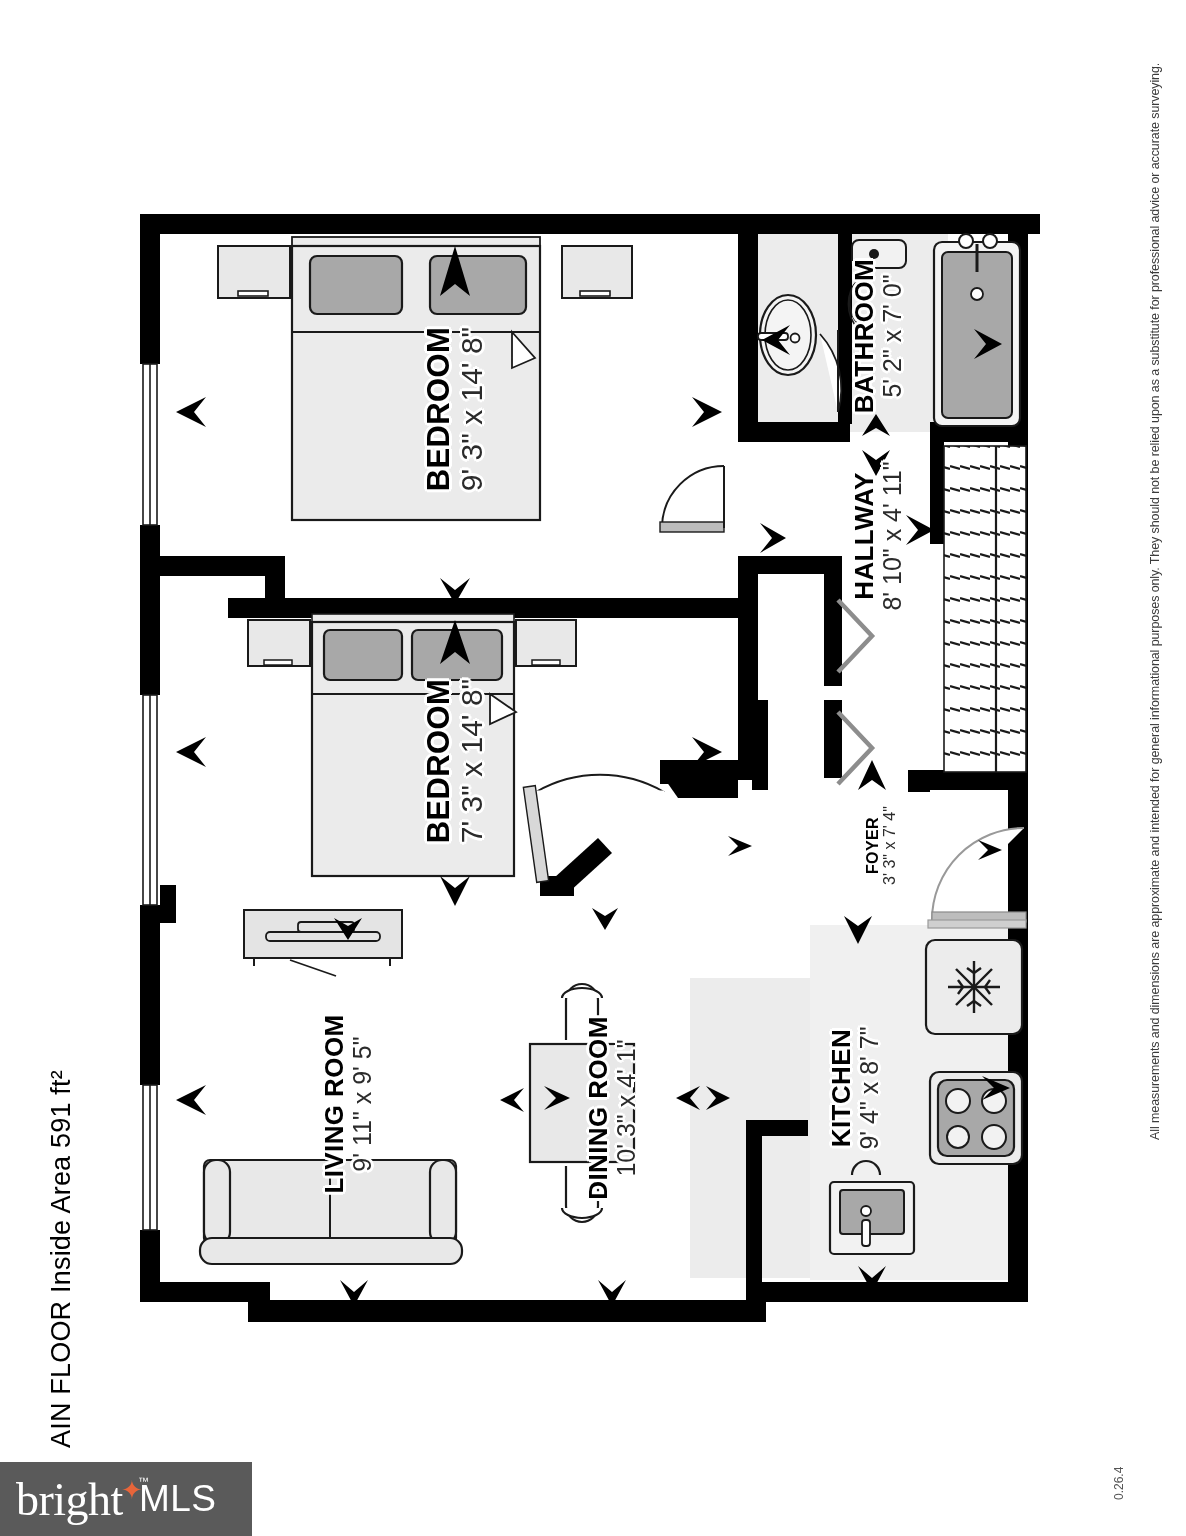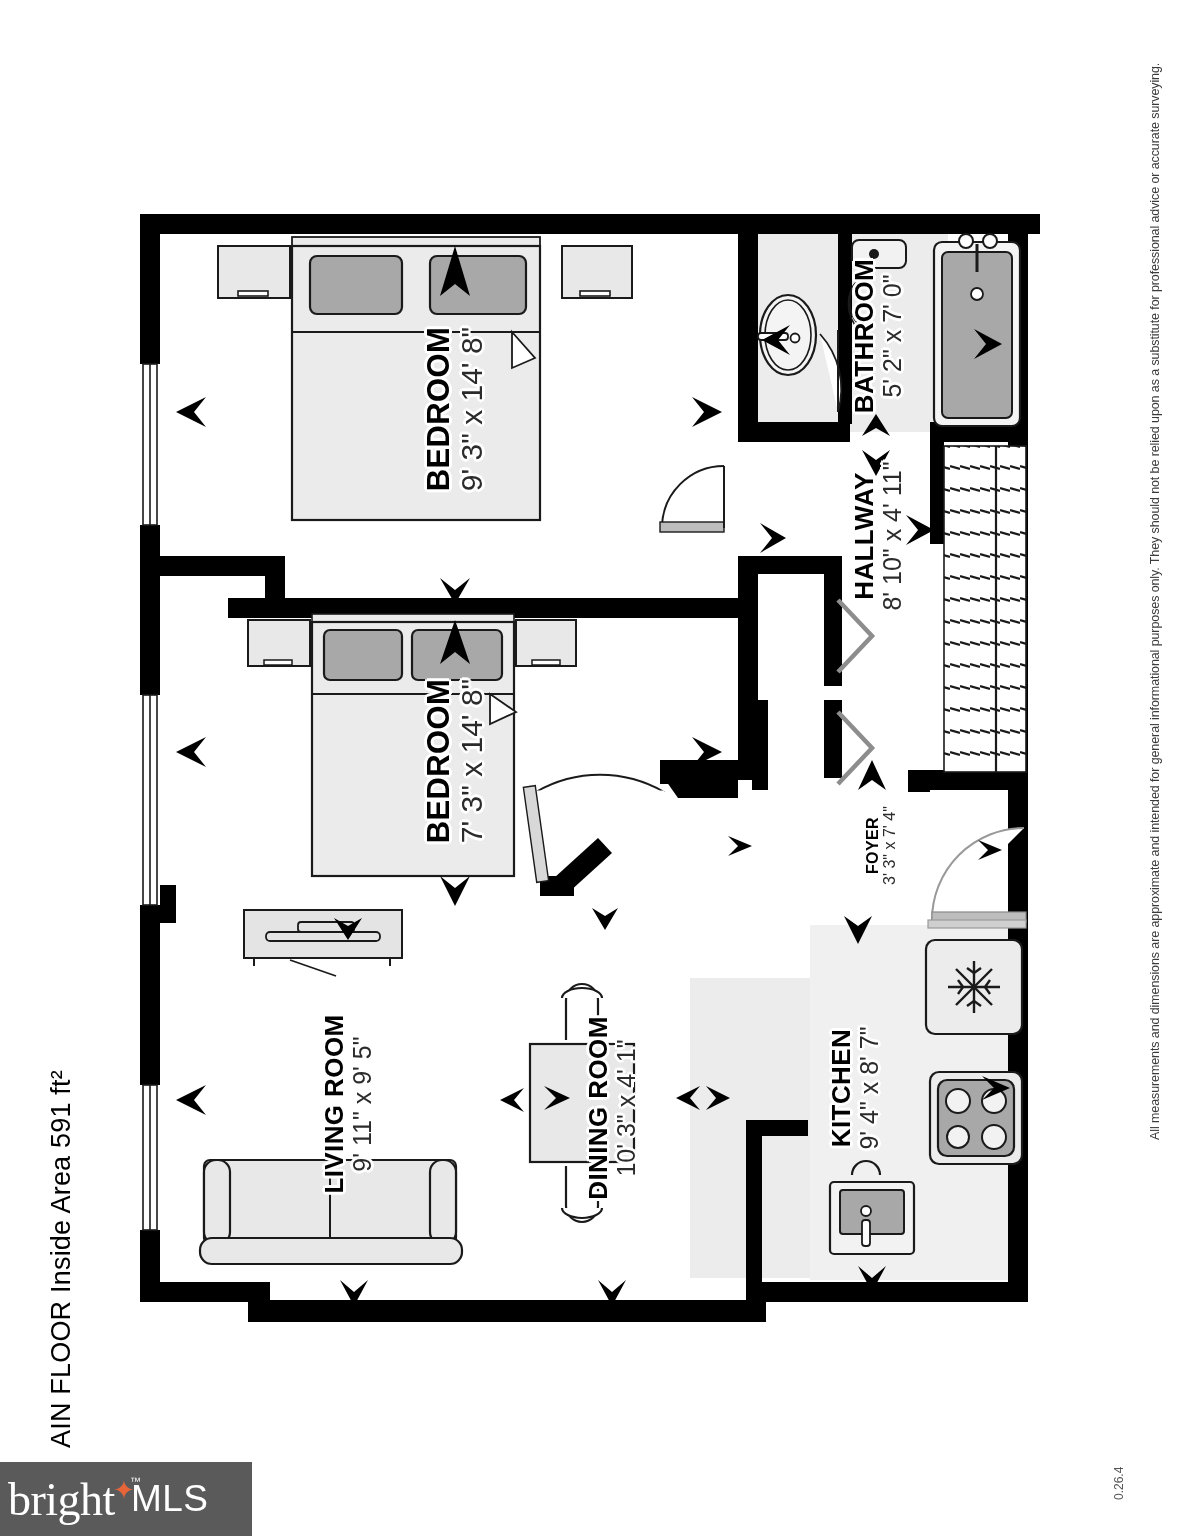--- a/index.html
+++ b/index.html
@@ -49,21 +49,21 @@
     position: absolute;
     left: 0px; top: 1462px;
     width: 252px; height: 74px;
     background: #5a5a5a;
     display: flex; align-items: center;
   }
   #mls-bright {
     font-family: "Liberation Serif", serif;
     font-size: 46px;
     color: #ffffff;
-    margin-left: 8px;
+    margin-left: 16px;
     letter-spacing: -0.5px;
     position: relative;
   }
   #mls-spark {
     position: absolute;
     left: 105px; top: 8px;
     width: 19px; height: 19px;
     color: #e8653a;
     font-size: 26px;
     line-height: 19px;

